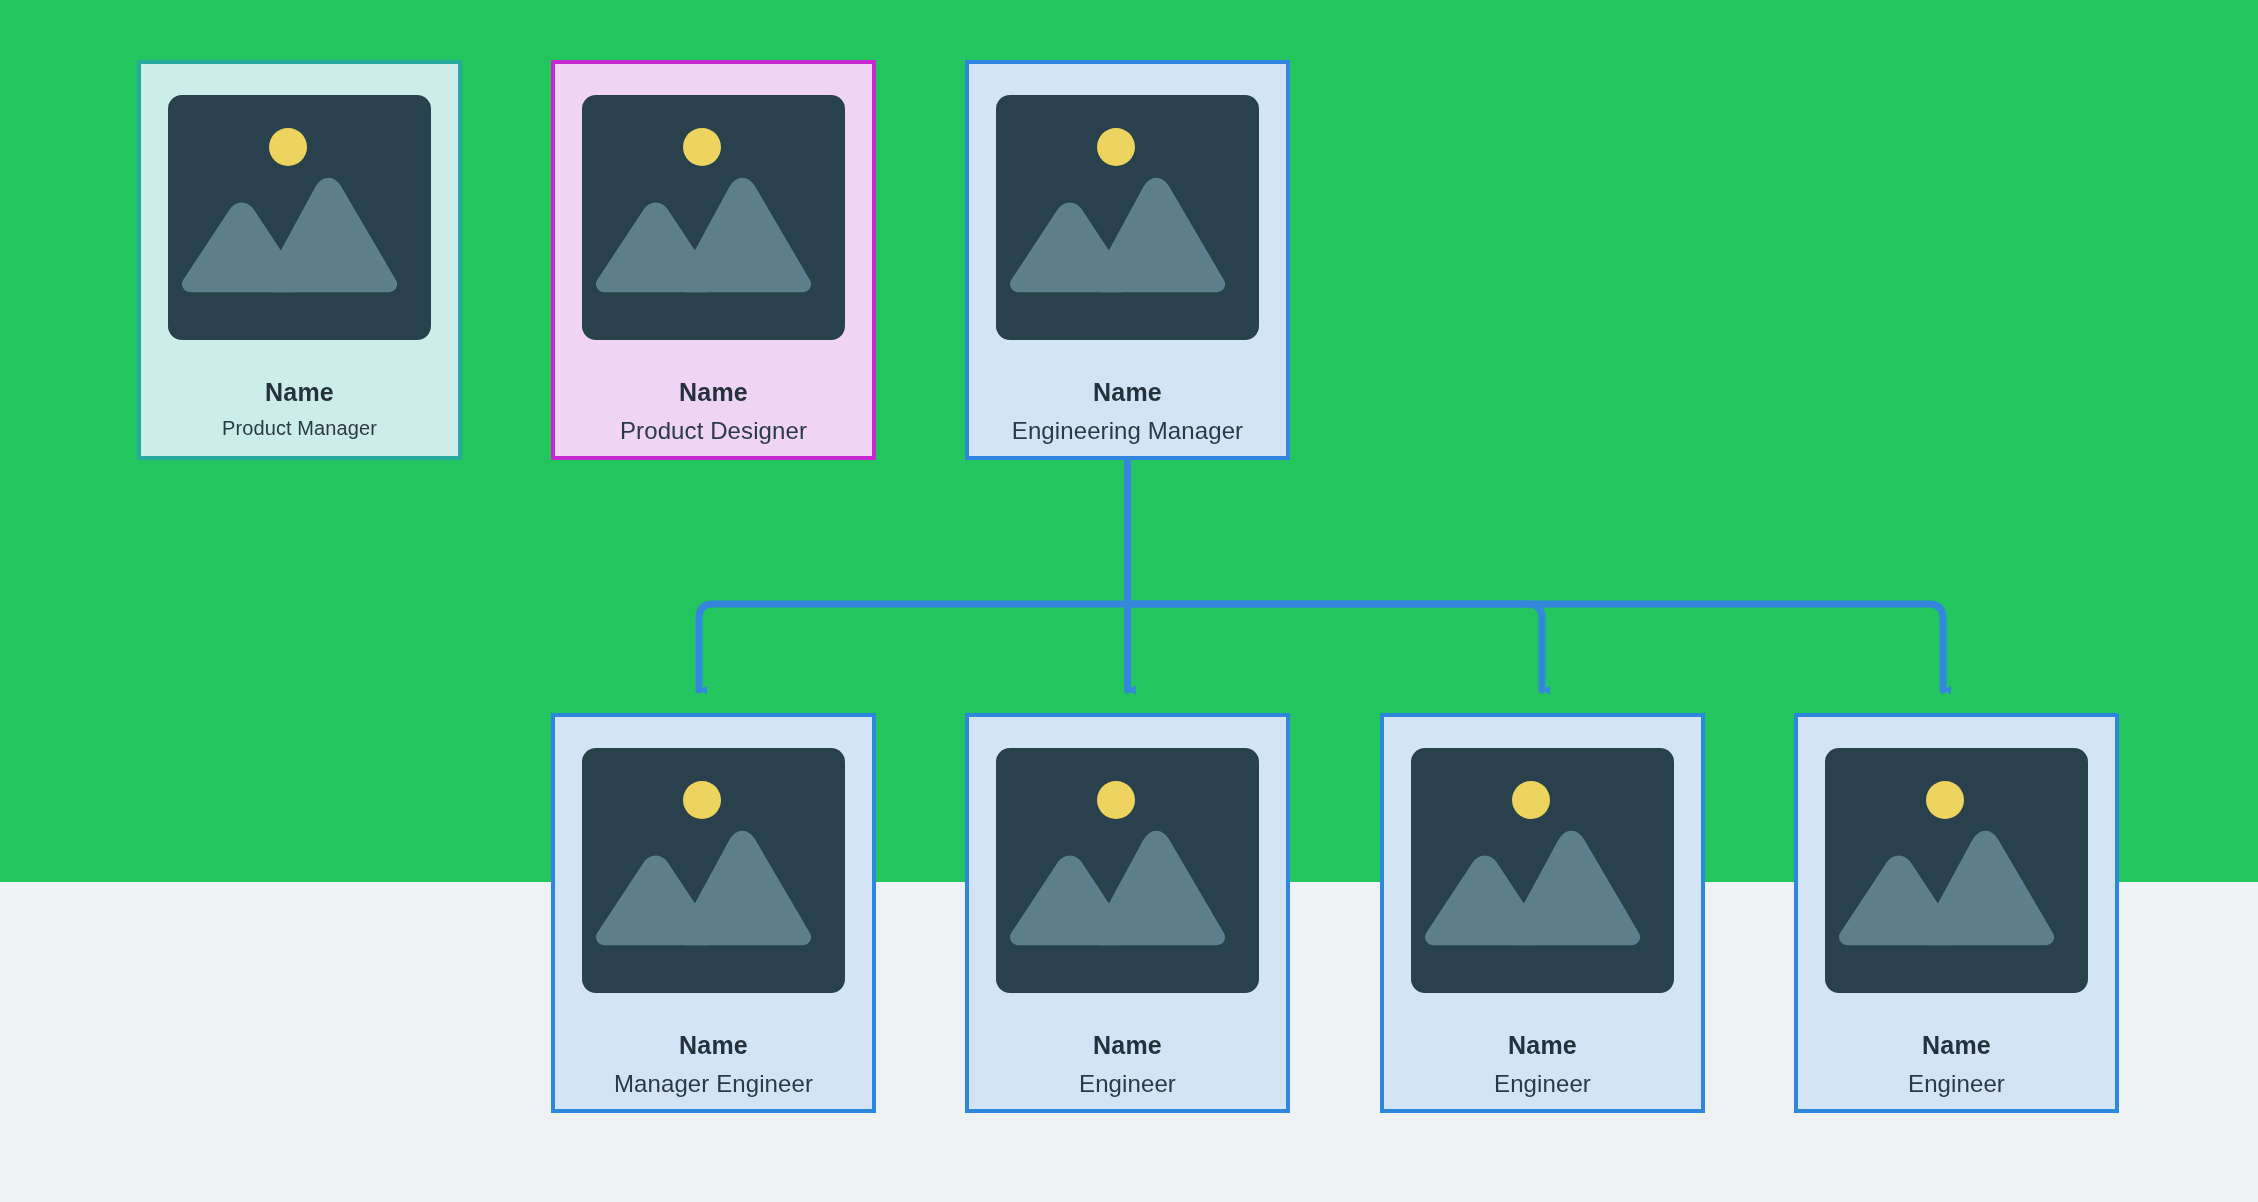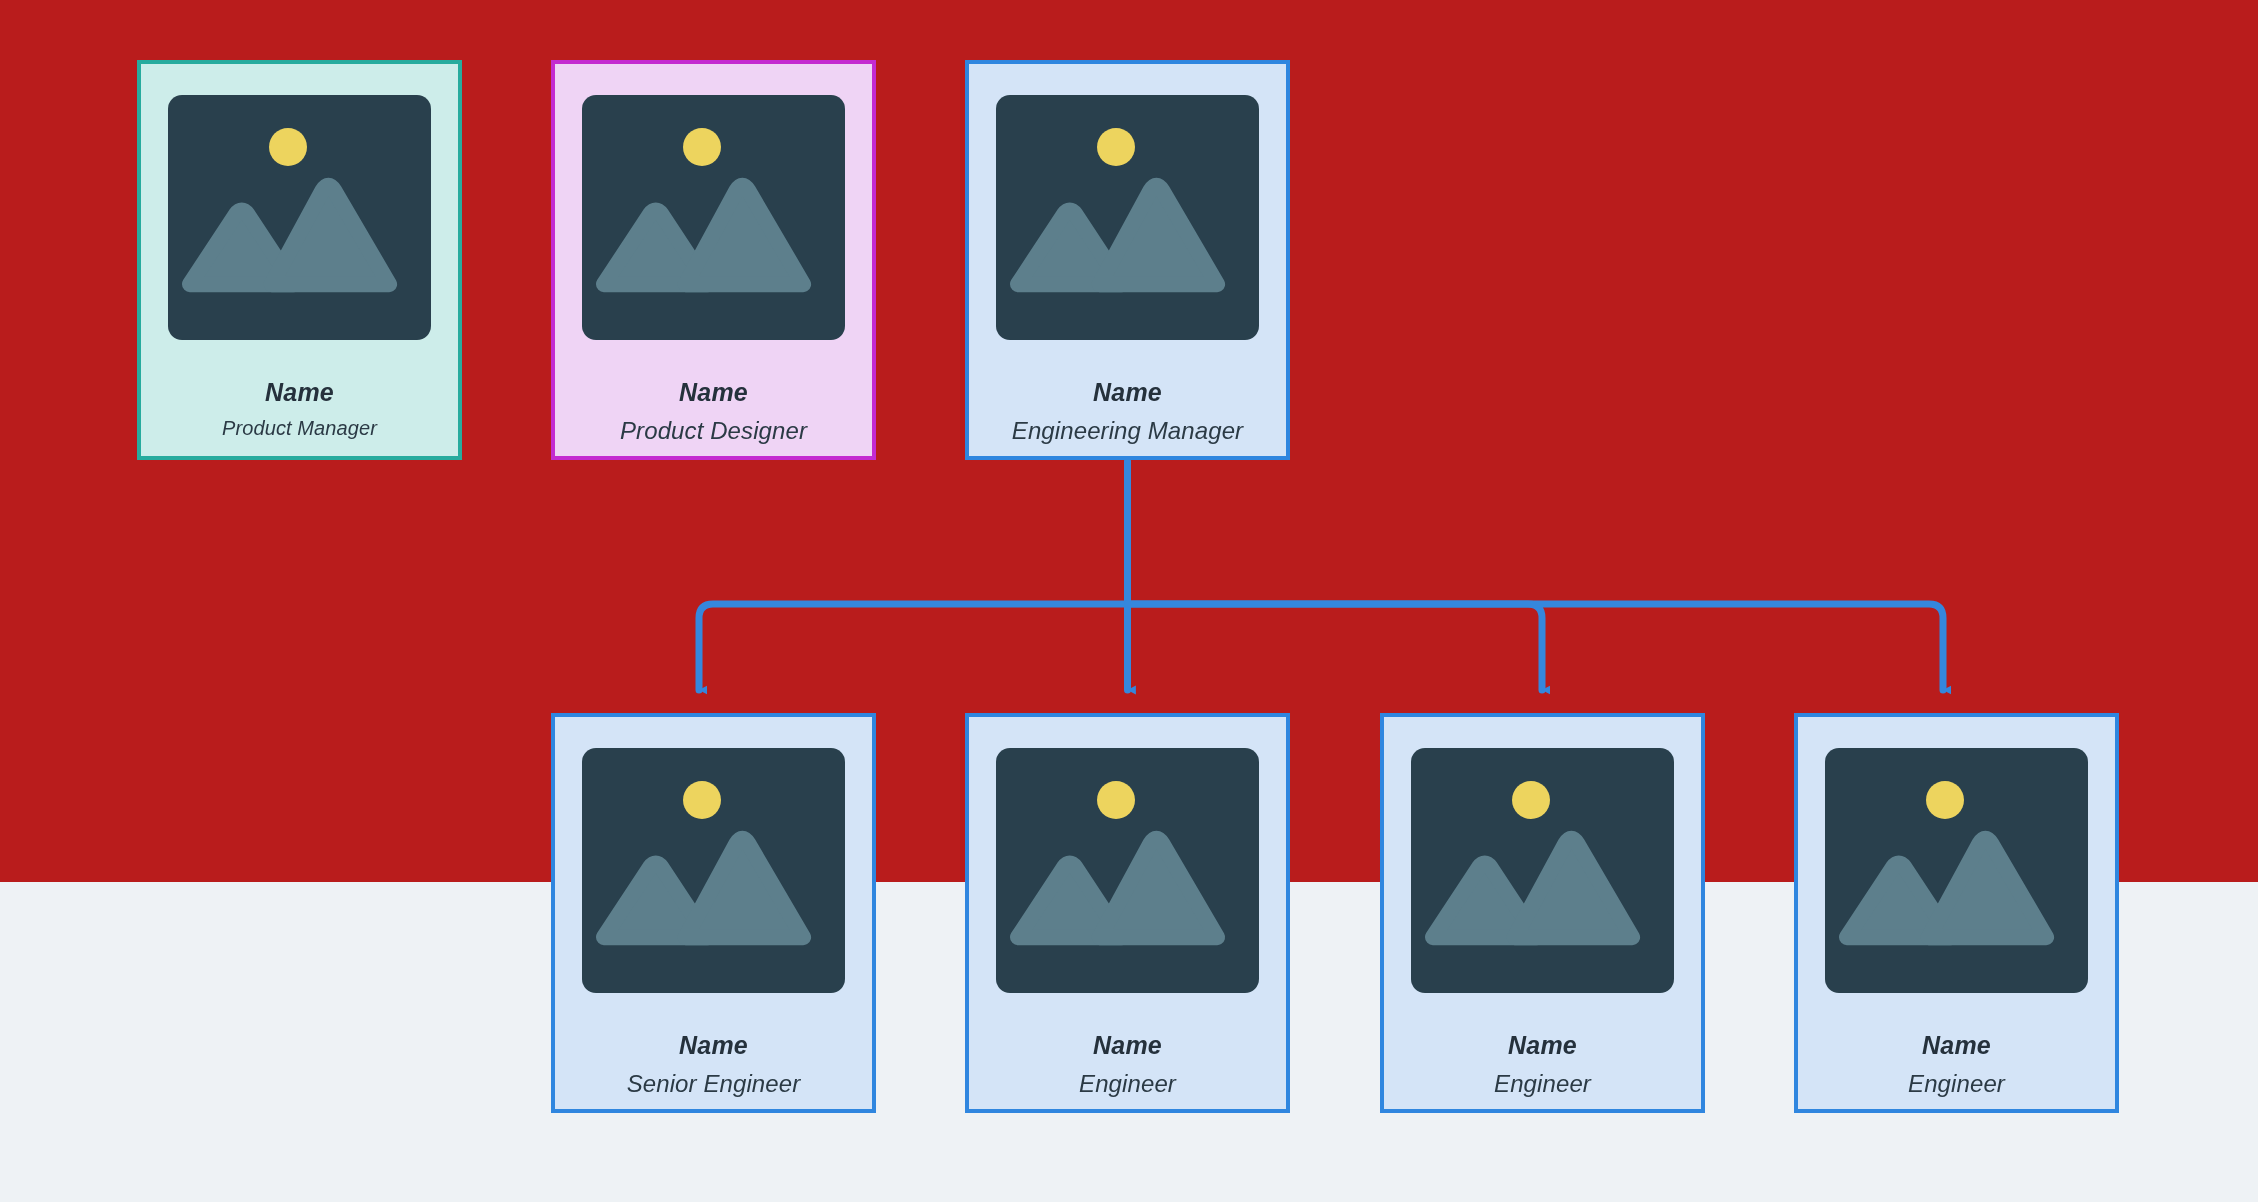--- a/index.html
+++ b/index.html
@@ -13,22 +13,21 @@
     font-family: "Liberation Sans", sans-serif;
     overflow: hidden;
     position: relative;
   }
   #canvas {
     position: absolute;
     left: 0;
     top: 0;
     width: 2258px;
     height: 882px;
-    background: #b91c1c;
-    font-style: italic;
+    background: #22c55e;
   }
   .connectors {
     position: absolute;
     left: 0;
     top: 0;
     width: 2258px;
     height: 1202px;
     pointer-events: none;
   }
   .card {
@@ -127,21 +126,21 @@
       </div>
       <div class="card" style="left: 551px; top: 713px; width: 325px; height: 400px; background: rgb(212, 228, 247); border-color: rgb(47, 134, 223);">
         <div class="card-photo" style="width: 263px; height: 245px; margin-top: 31px; background: rgb(41, 64, 77);">
           <div class="sun" style="width: 38px; height: 38px; left: 101px; top: 33px; background: rgb(237, 212, 94);"></div>
           <svg class="mtn" width="263" height="245" viewBox="0 0 264 246" style="left: 0px; top: 0px;">
             <path d="M22,190 L68,120 Q74,112 80,120 L126,190 Z" fill="#5d7f8c" stroke="#5d7f8c" stroke-width="16" stroke-linejoin="round"></path>
             <path d="M104,190 L155,96 Q161,86 167,96 L222,190 Z" fill="#5d7f8c" stroke="#5d7f8c" stroke-width="16" stroke-linejoin="round"></path>
           </svg>
         </div>
         <div class="card-name" style="font-size: 25px; margin-top: 38px;">Name</div>
-        <div class="card-role" style="font-size: 24px; margin-top: 10px;">Senior Engineer</div>
+        <div class="card-role" style="font-size: 24px; margin-top: 10px;">Manager Engineer</div>
       </div>
       <div class="card" style="left: 965px; top: 713px; width: 325px; height: 400px; background: rgb(212, 228, 247); border-color: rgb(47, 134, 223);">
         <div class="card-photo" style="width: 263px; height: 245px; margin-top: 31px; background: rgb(41, 64, 77);">
           <div class="sun" style="width: 38px; height: 38px; left: 101px; top: 33px; background: rgb(237, 212, 94);"></div>
           <svg class="mtn" width="263" height="245" viewBox="0 0 264 246" style="left: 0px; top: 0px;">
             <path d="M22,190 L68,120 Q74,112 80,120 L126,190 Z" fill="#5d7f8c" stroke="#5d7f8c" stroke-width="16" stroke-linejoin="round"></path>
             <path d="M104,190 L155,96 Q161,86 167,96 L222,190 Z" fill="#5d7f8c" stroke="#5d7f8c" stroke-width="16" stroke-linejoin="round"></path>
           </svg>
         </div>
         <div class="card-name" style="font-size: 25px; margin-top: 38px;">Name</div>

